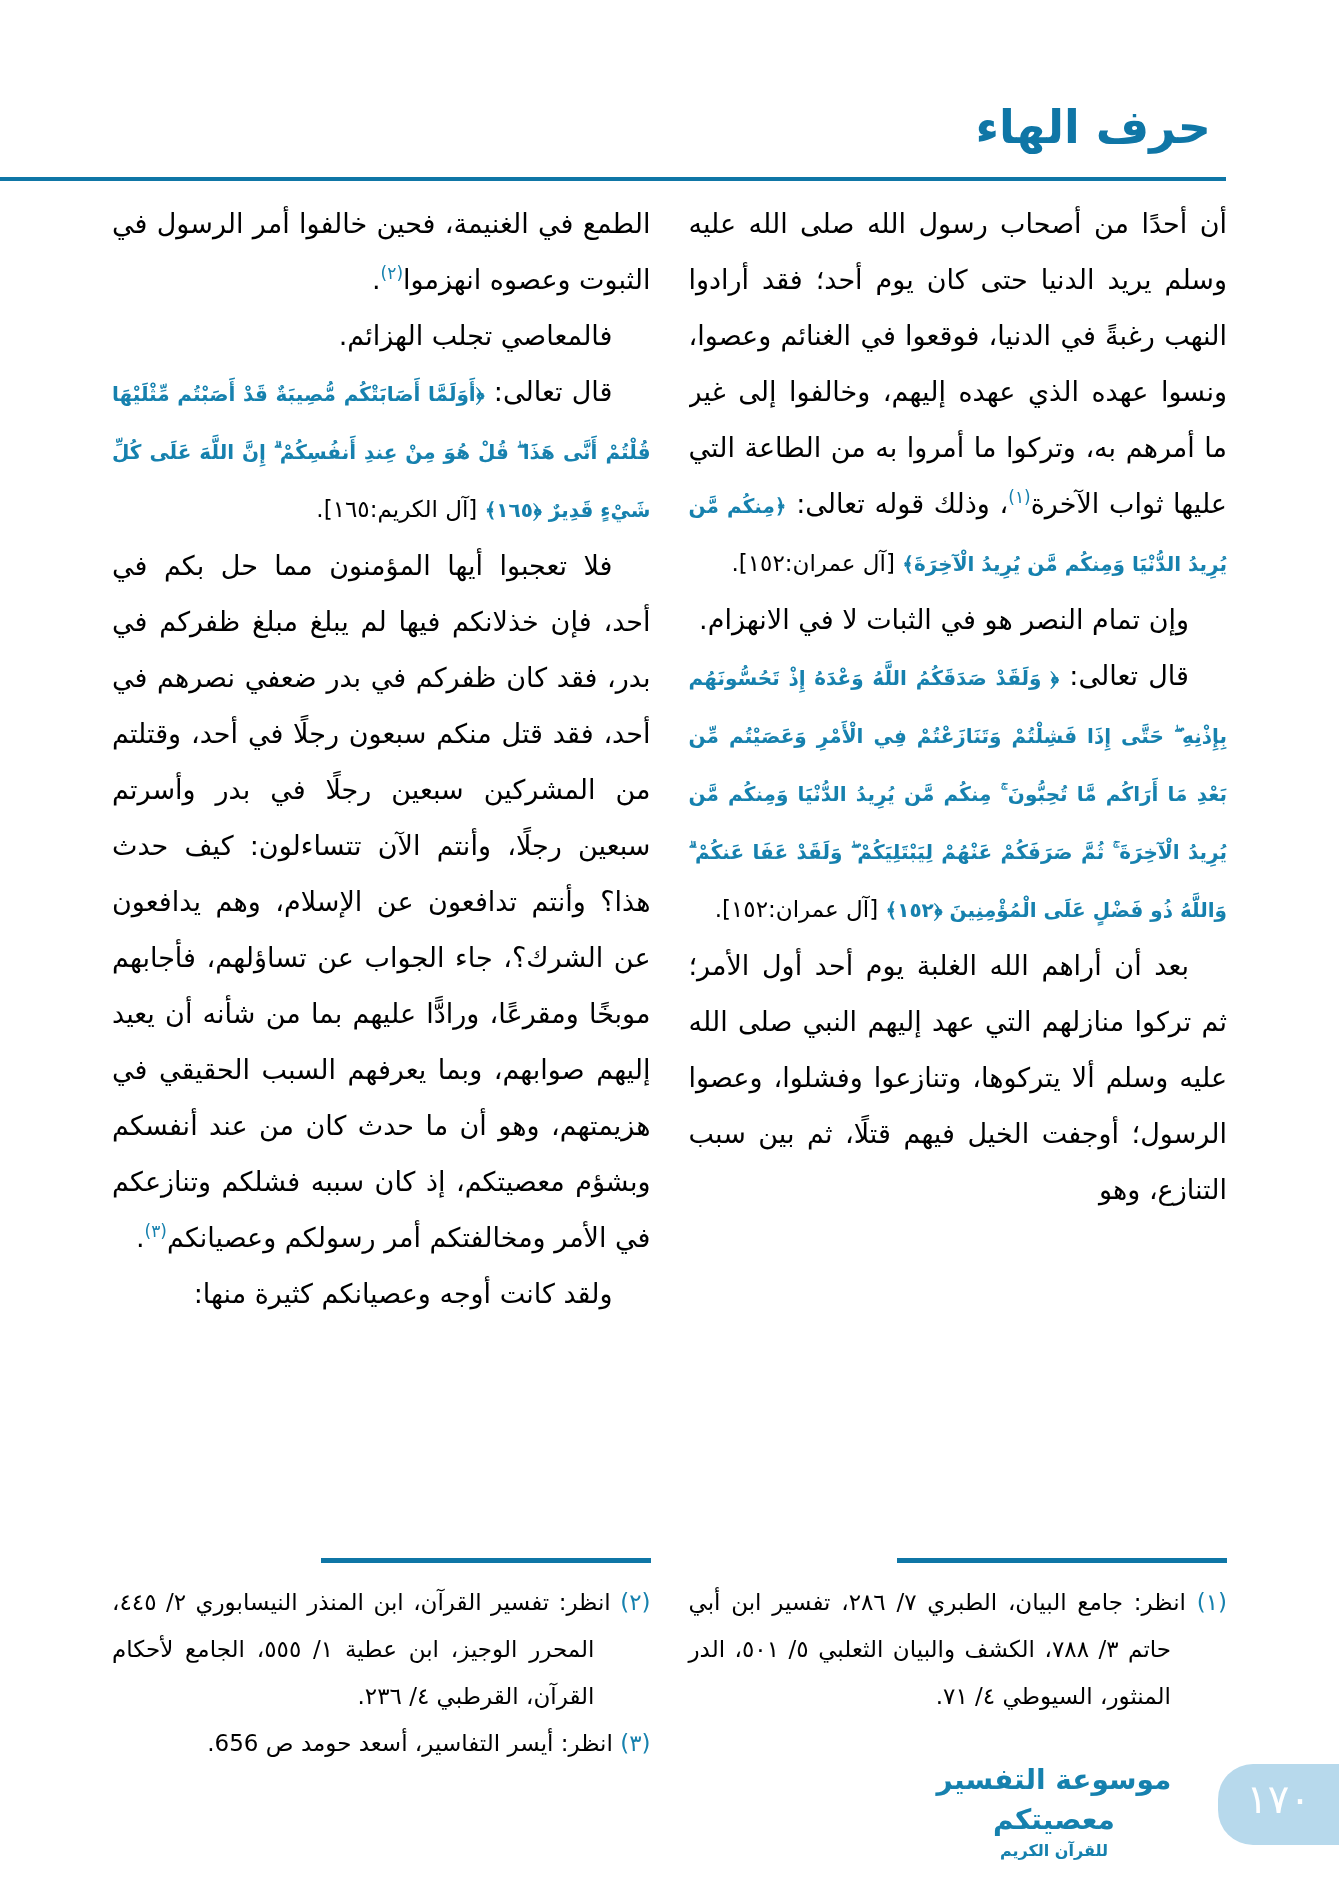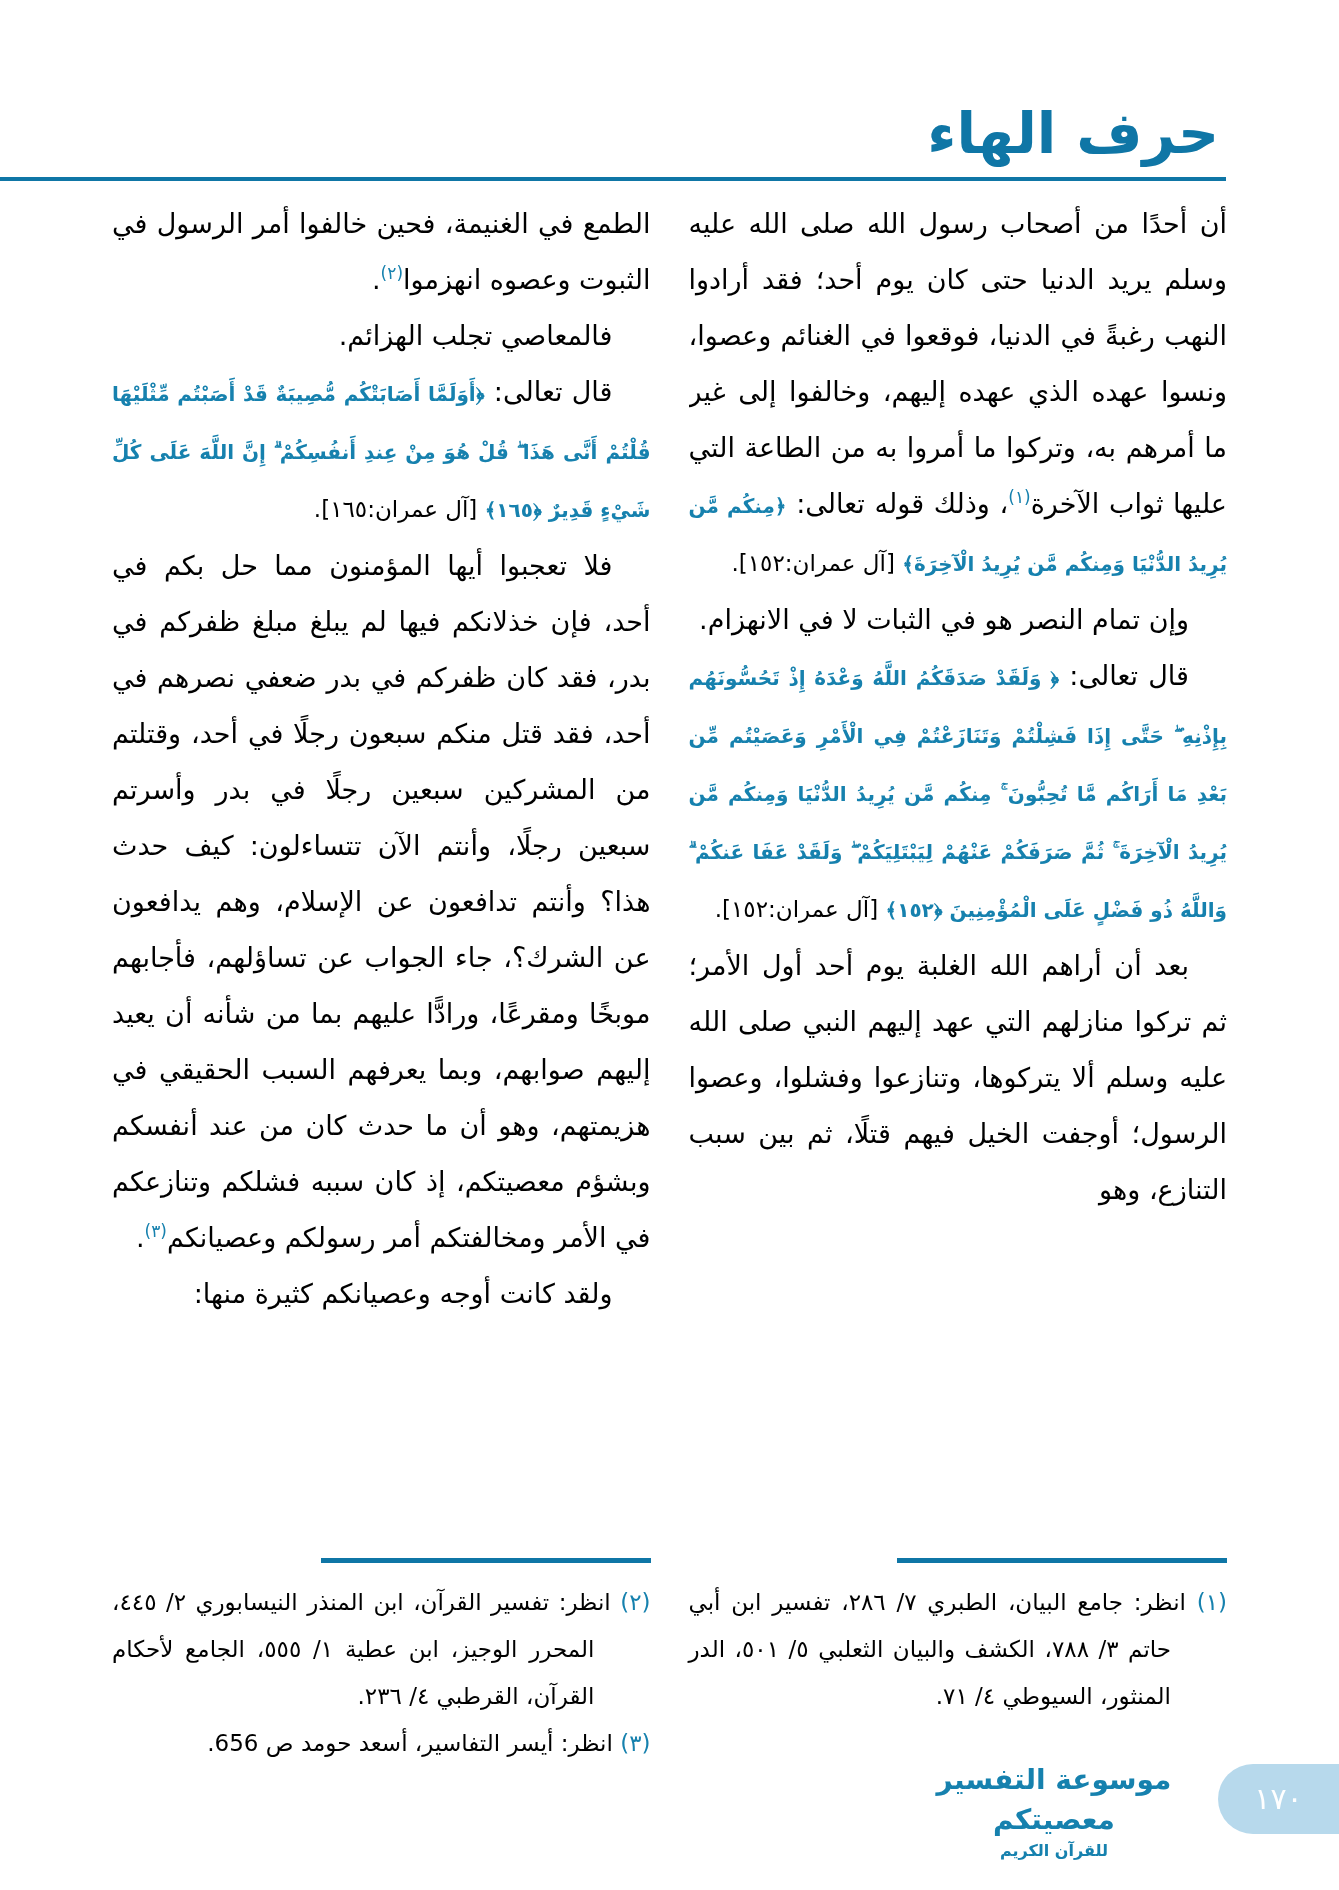--- a/index.html
+++ b/index.html
@@ -7,22 +7,22 @@
     width: 1339px; height: 1890px;
     background: #ffffff;
     position: relative;
     overflow: hidden;
     font-family: "DejaVu Sans", sans-serif;
     direction: rtl;
     color: #000000;
   }
   .header-title {
     position: absolute;
-    top: 100px; right: 120px;
-    font-size: 57px;
+    top: 100px; right: 128px;
+    font-size: 46px;
     font-weight: bold;
     color: #0F76A6;
     letter-spacing: -2px;
   }
   .header-rule {
     position: absolute;
     top: 177px; left: 0;
     width: 1226px; height: 4px;
     background: #0F76A6;
   }
@@ -83,25 +83,25 @@
     line-height: 40px;
   }
   .logo-line2 {
     font-size: 16px;
     font-weight: bold;
     line-height: 22px;
   }
   .page-badge {
     position: absolute;
     right: 0; top: 1764px;
-    width: 121px; height: 70px;
+    width: 121px; height: 81px;
     background: #B7D9EC;
     border-radius: 35px 0 0 35px;
     color: #ffffff;
-    font-size: 30px;
+    font-size: 40px;
     line-height: 70px;
     text-align: center;
   }
 </style>
 </head>
 <body>
 
 <div class="header-title">حرف الهاء</div>
 <div class="header-rule"></div>
 
@@ -117,21 +117,21 @@
     <div class="col-foot">
       <div class="fn-rule"></div>
       <p class="footnote"><span class="fn-num">(١)</span> <span>انظر: جامع البيان، الطبري ٧/ ٢٨٦، تفسير ابن أبي حاتم ٣/ ٧٨٨، الكشف والبيان الثعلبي ٥/ ٥٠١، الدر المنثور، السيوطي ٤/ ٧١.</span></p>
     </div>
   </div>
 
   <div class="col">
     <div class="col-body">
       <p class="para"><span>الطمع في الغنيمة، فحين خالفوا أمر الرسول في الثبوت وعصوه انهزموا</span><span class="ref">(٢)</span><span>.</span></p>
       <p class="para indent">فالمعاصي تجلب الهزائم.</p>
-      <p class="para indent"><span>قال تعالى: </span><span class="quran">﴿أَوَلَمَّا أَصَابَتْكُم مُّصِيبَةٌ قَدْ أَصَبْتُم مِّثْلَيْهَا قُلْتُمْ أَنَّى هَذَا ۖ قُلْ هُوَ مِنْ عِندِ أَنفُسِكُمْ ۗ إِنَّ اللَّهَ عَلَى كُلِّ شَيْءٍ قَدِيرٌ ﴿١٦٥﴾</span><span class="cite"> [آل عمران:١٦٥].</span></p>
+      <p class="para indent"><span>قال تعالى: </span><span class="quran">﴿أَوَلَمَّا أَصَابَتْكُم مُّصِيبَةٌ قَدْ أَصَبْتُم مِّثْلَيْهَا قُلْتُمْ أَنَّى هَذَا ۖ قُلْ هُوَ مِنْ عِندِ أَنفُسِكُمْ ۗ إِنَّ اللَّهَ عَلَى كُلِّ شَيْءٍ قَدِيرٌ ﴿١٦٥﴾</span><span class="cite"> [آل الكريم:١٦٥].</span></p>
       <p class="para indent"><span>فلا تعجبوا أيها المؤمنون مما حل بكم في أحد، فإن خذلانكم فيها لم يبلغ مبلغ ظفركم في بدر، فقد كان ظفركم في بدر ضعفي نصرهم في أحد، فقد قتل منكم سبعون رجلًا في أحد، وقتلتم من المشركين سبعين رجلًا في بدر وأسرتم سبعين رجلًا، وأنتم الآن تتساءلون: كيف حدث هذا؟ وأنتم تدافعون عن الإسلام، وهم يدافعون عن الشرك؟، جاء الجواب عن تساؤلهم، فأجابهم موبخًا ومقرعًا، ورادًّا عليهم بما من شأنه أن يعيد إليهم صوابهم، وبما يعرفهم السبب الحقيقي في هزيمتهم، وهو أن ما حدث كان من عند أنفسكم وبشؤم معصيتكم، إذ كان سببه فشلكم وتنازعكم في الأمر ومخالفتكم أمر رسولكم وعصيانكم</span><span class="ref">(٣)</span><span>.</span></p>
       <p class="para indent">ولقد كانت أوجه وعصيانكم كثيرة منها:</p>
     </div>
     <div class="col-foot">
       <div class="fn-rule"></div>
       <p class="footnote"><span class="fn-num">(٢)</span> <span>انظر: تفسير القرآن، ابن المنذر النيسابوري ٢/ ٤٤٥، المحرر الوجيز، ابن عطية ١/ ٥٥٥، الجامع لأحكام القرآن، القرطبي ٤/ ٢٣٦.</span></p>
       <p class="footnote"><span class="fn-num">(٣)</span> <span>انظر: أيسر التفاسير، أسعد حومد ص 656.</span></p>
     </div>
   </div>
 

